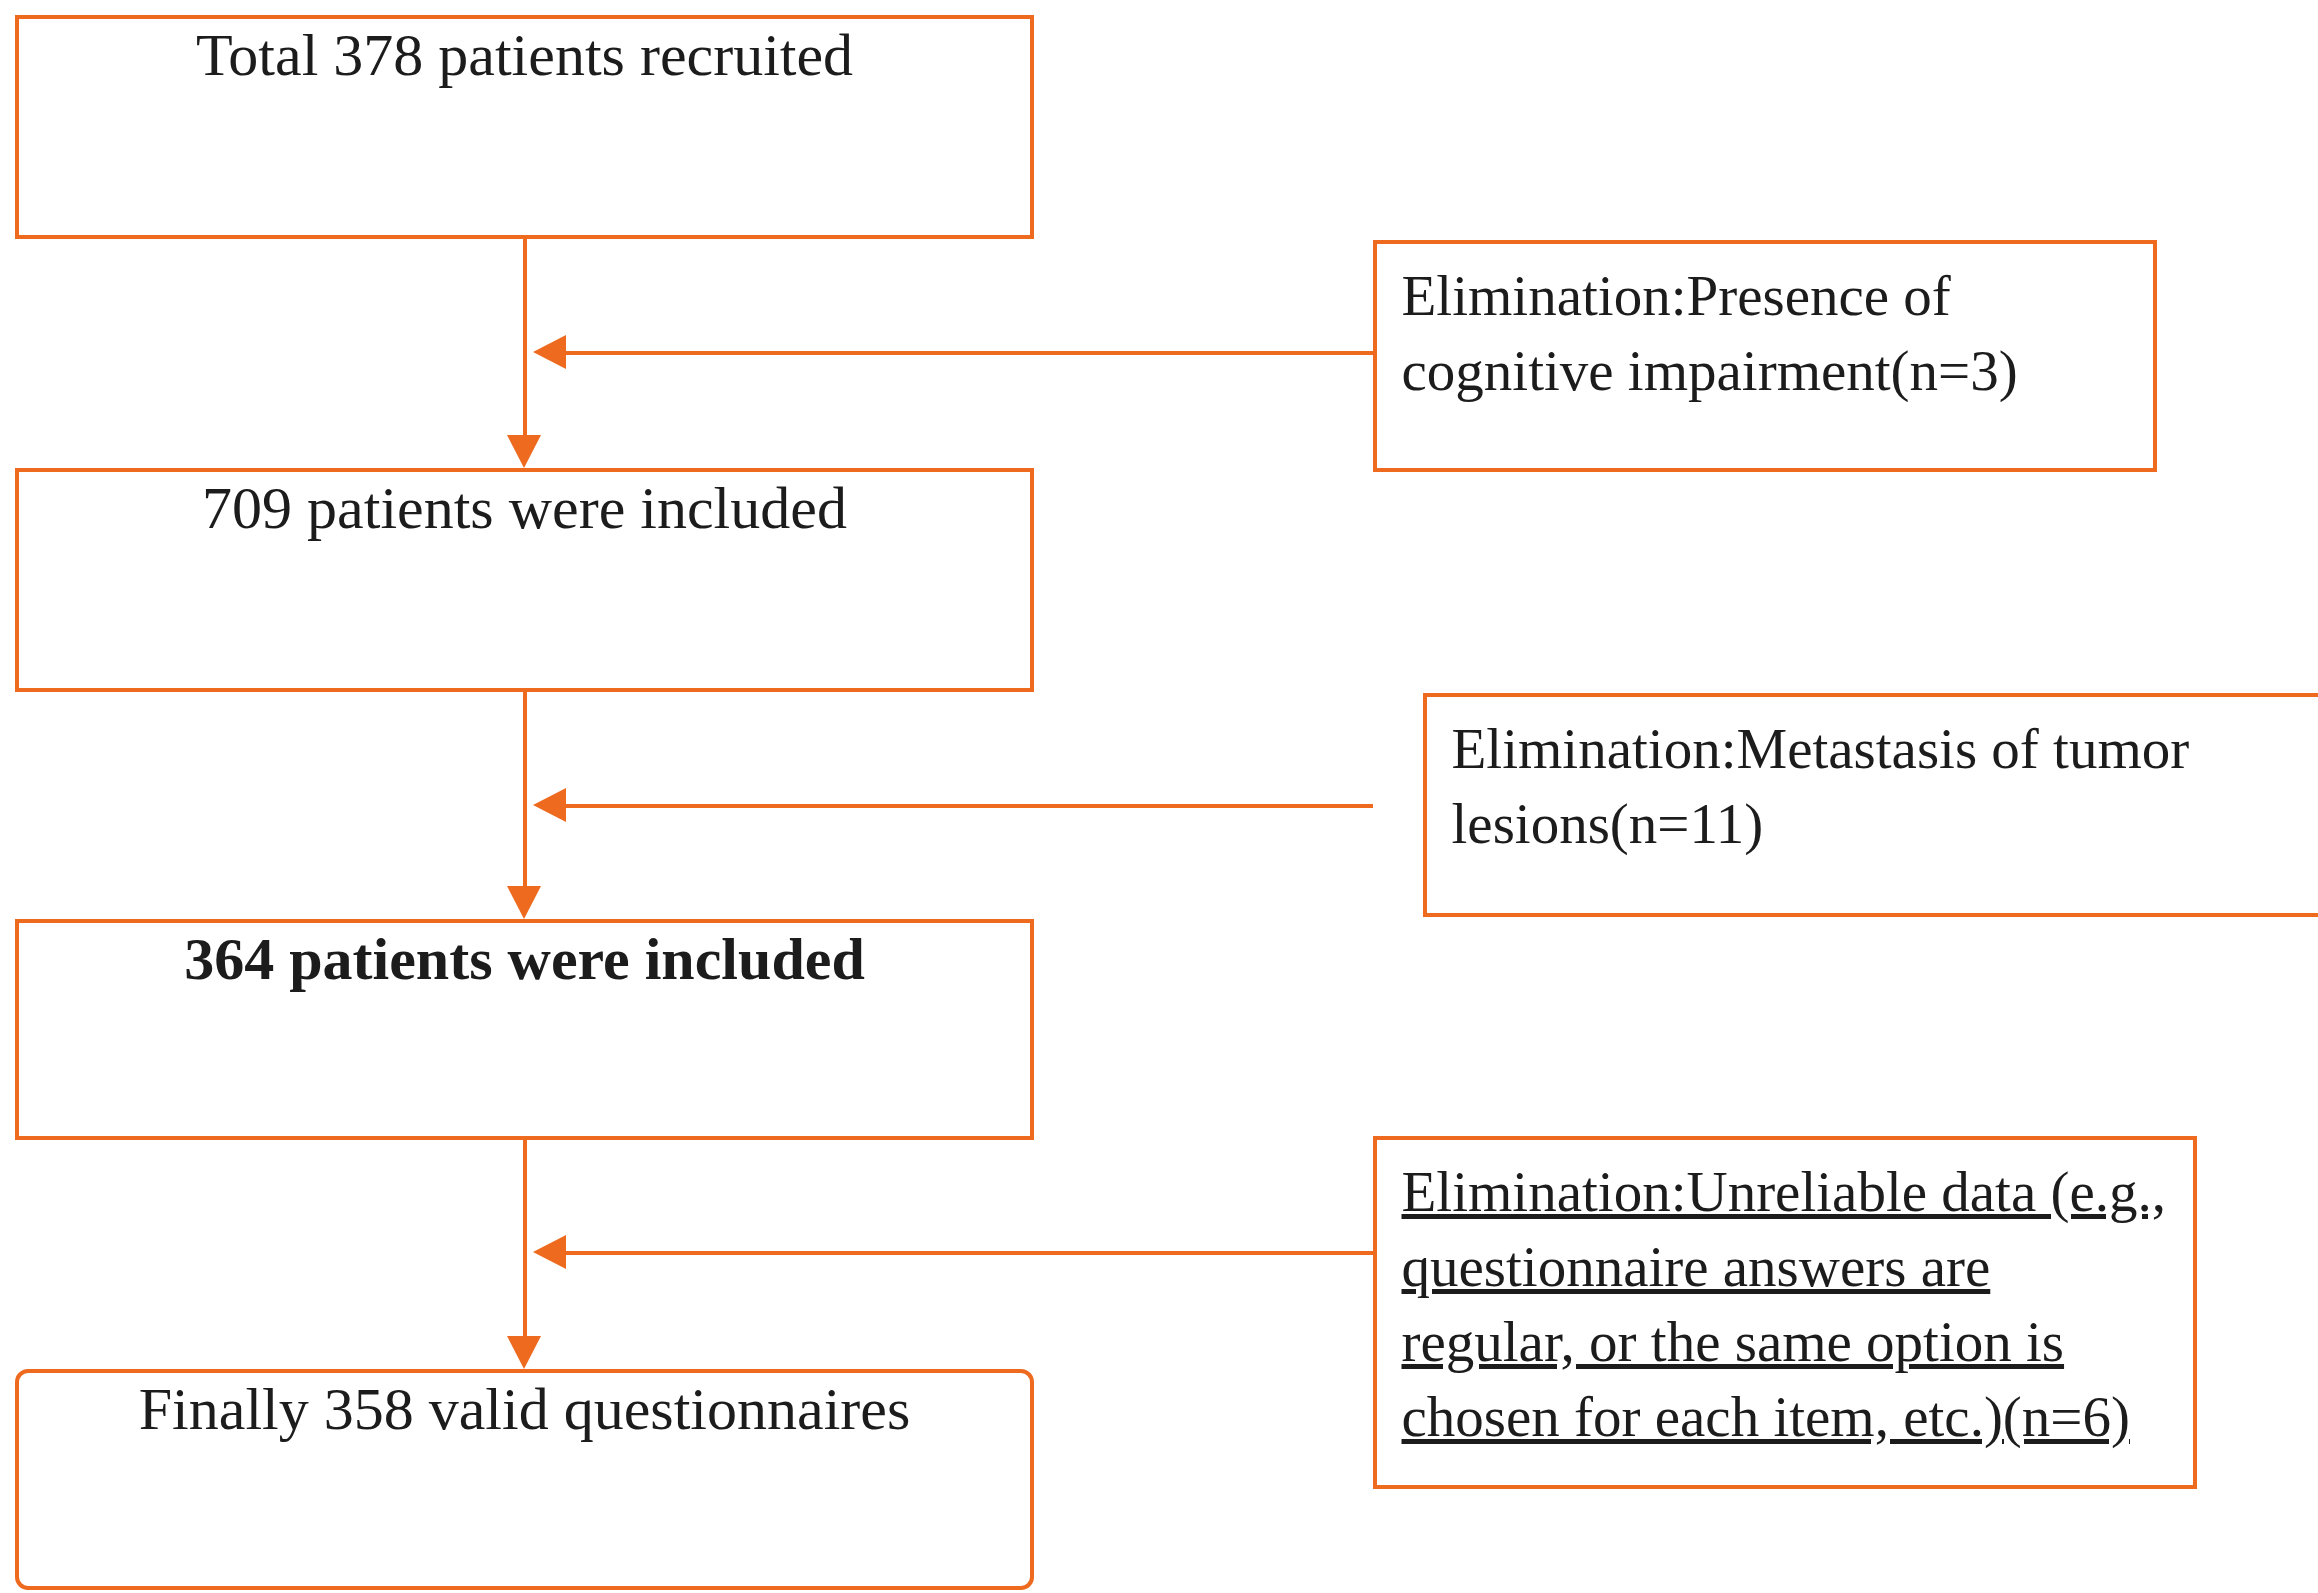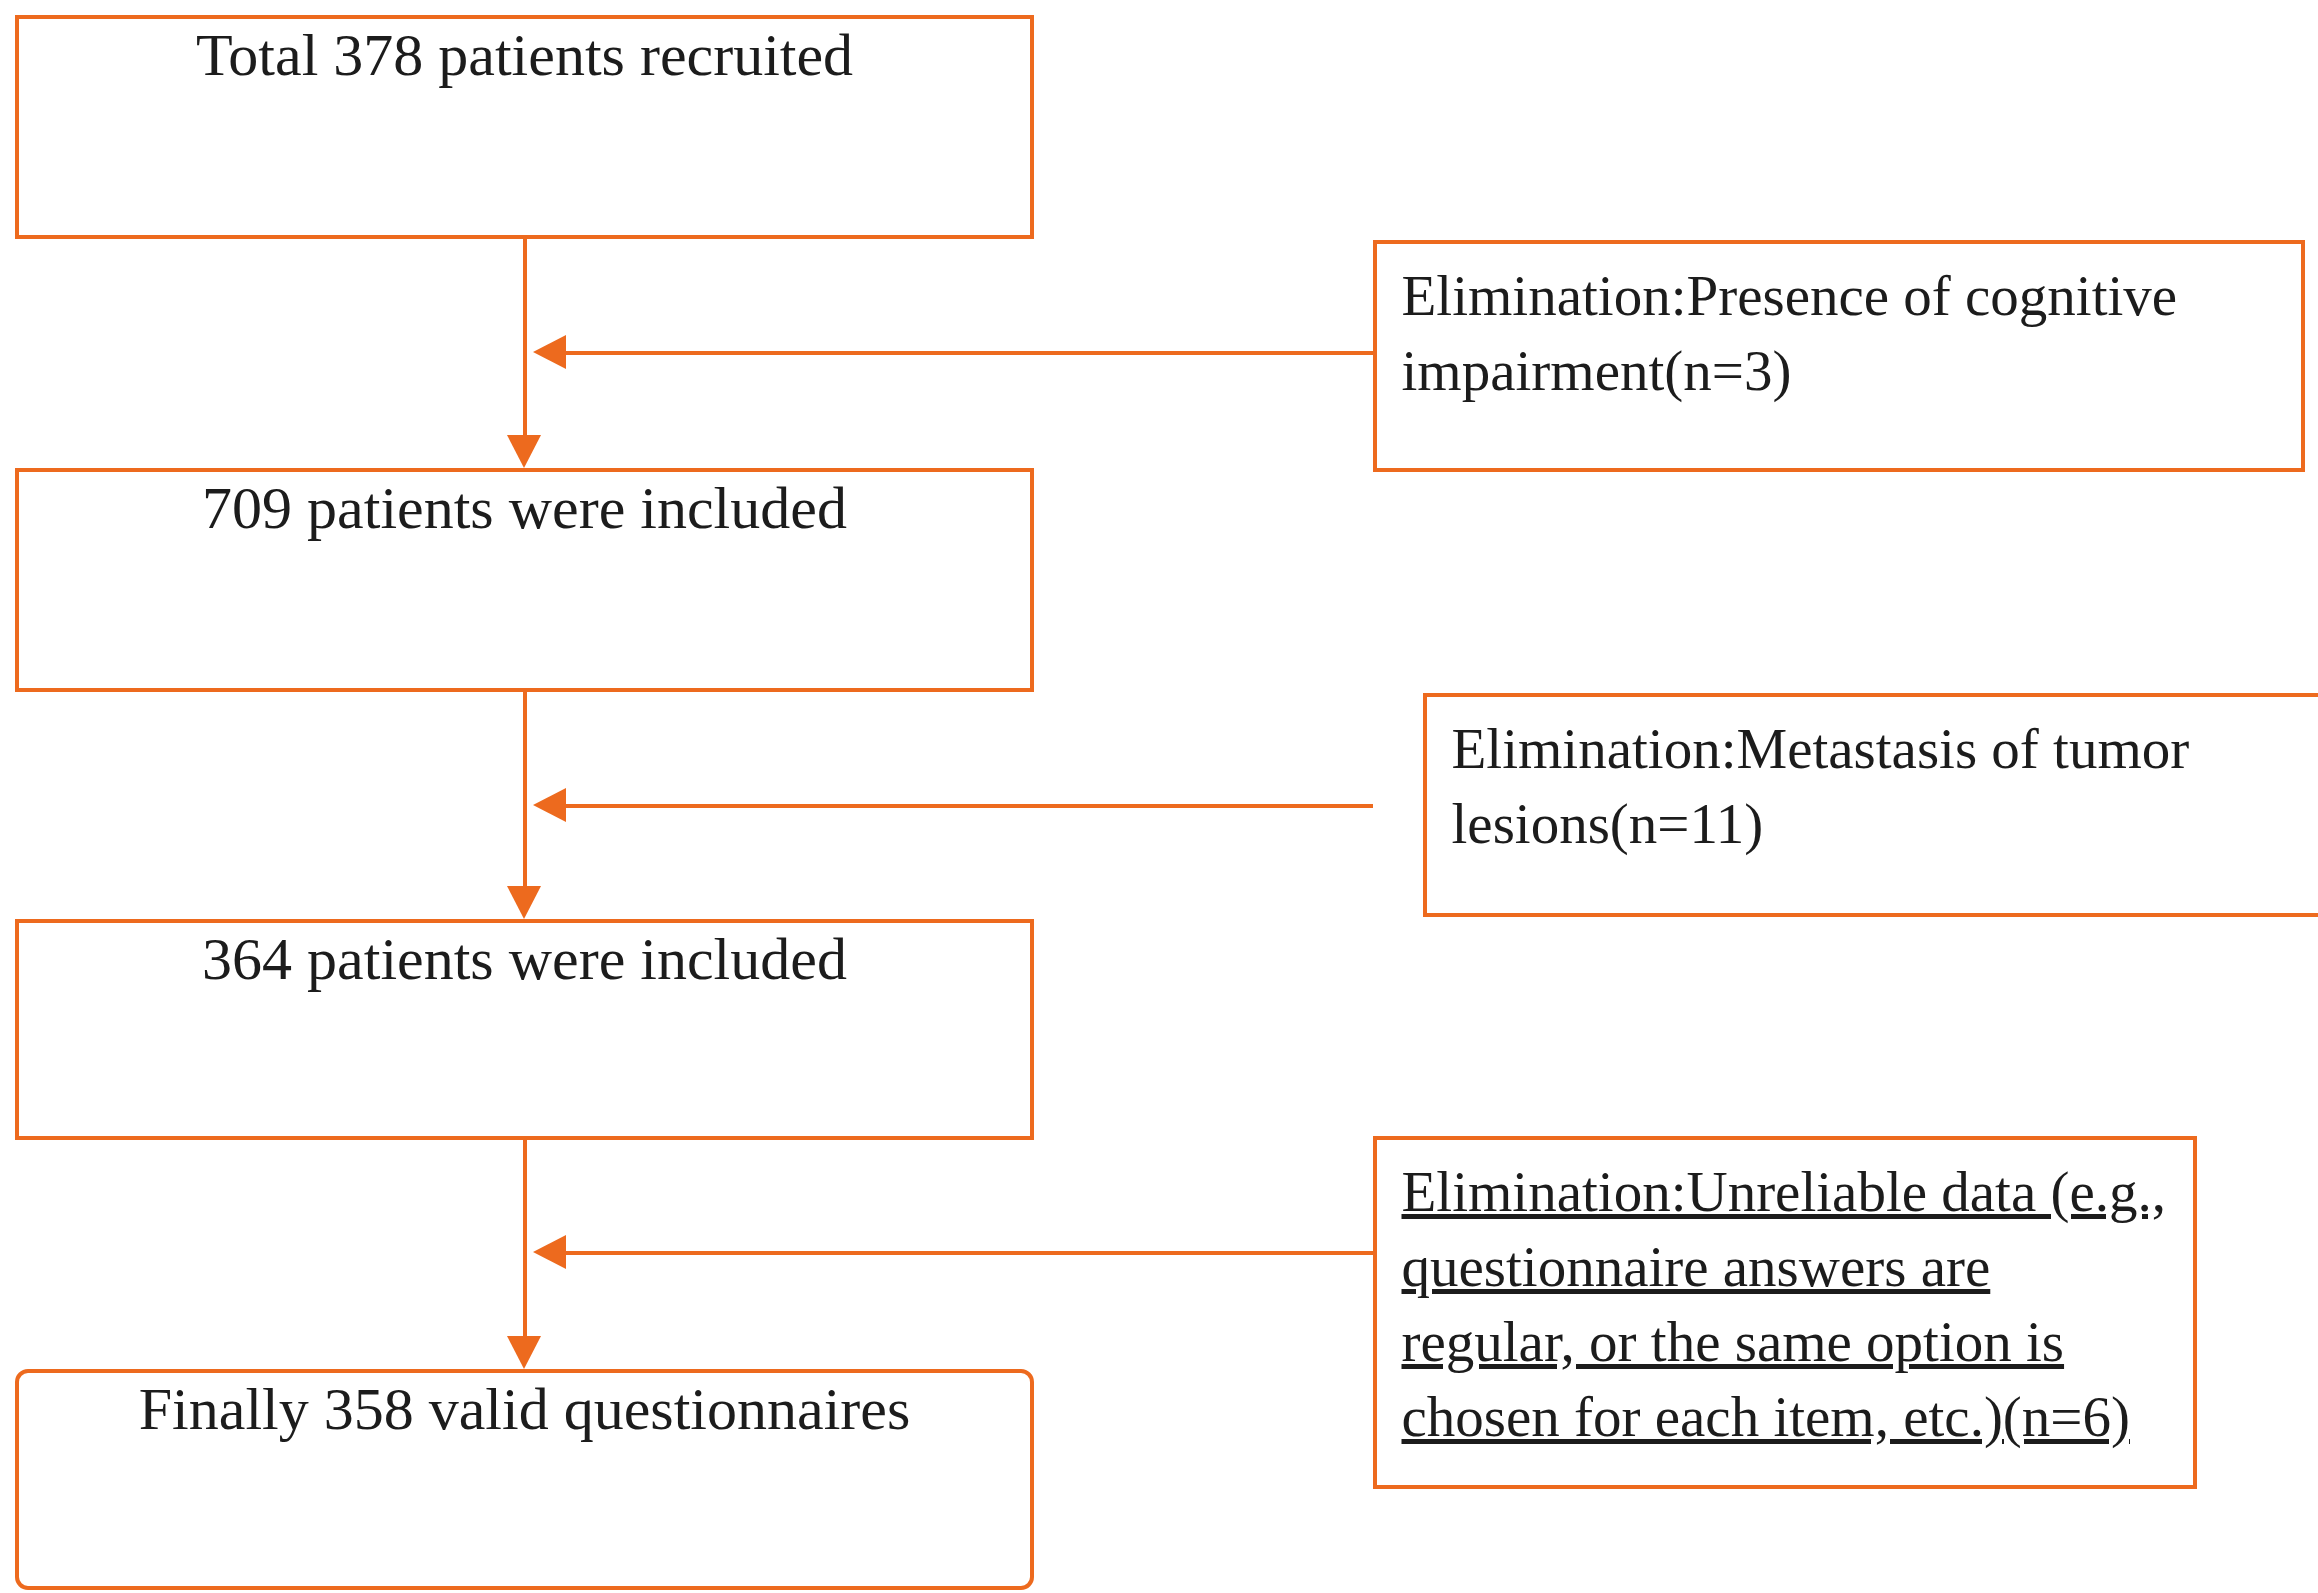--- a/index.html
+++ b/index.html
@@ -56,25 +56,25 @@
     position: absolute;
     width: 0; height: 0;
     border-top: 17.7px solid transparent;
     border-bottom: 17.7px solid transparent;
     border-right: 33px solid var(--accent);
   }
 
   
   #n1 { left: 15px;   top: 15px;   width: 1019px; height: 224px; }
   #n2 { left: 15px;   top: 468px;  width: 1019px; height: 224px; }
-  #n3 { left: 15px;   top: 919px; width: 1019px; height: 221px; }
+  #n3 { left: 15px;   top: 919px; width: 1019px; height: 221px; font-weight: bold; }
   #n4 { left: 15px;   top: 1369px; width: 1019px; height: 221px; border-radius: 13px; }
 
   
-  #e1 { left: 1373px; top: 240px;  width: 932px; height: 232px; }
+  #e1 { left: 1373px; top: 240px;  width: 784px; height: 232px; }
   #e2 { left: 1423px; top: 693px; width: 932px; height: 224px; font-family: Liberation Serif, serif; }
   #e3 { left: 1373px; top: 1136px; width: 824px; height: 353px; text-decoration: underline; }
 
   
   #v1 { left: 523px; top: 239px;  height: 198px; }
   #v2 { left: 523px; top: 692px; height: 197px; }
   #v3 { left: 523px; top: 1140px; height: 199px; }
 
   
   #a1 { left: 507px; top: 435px; }

